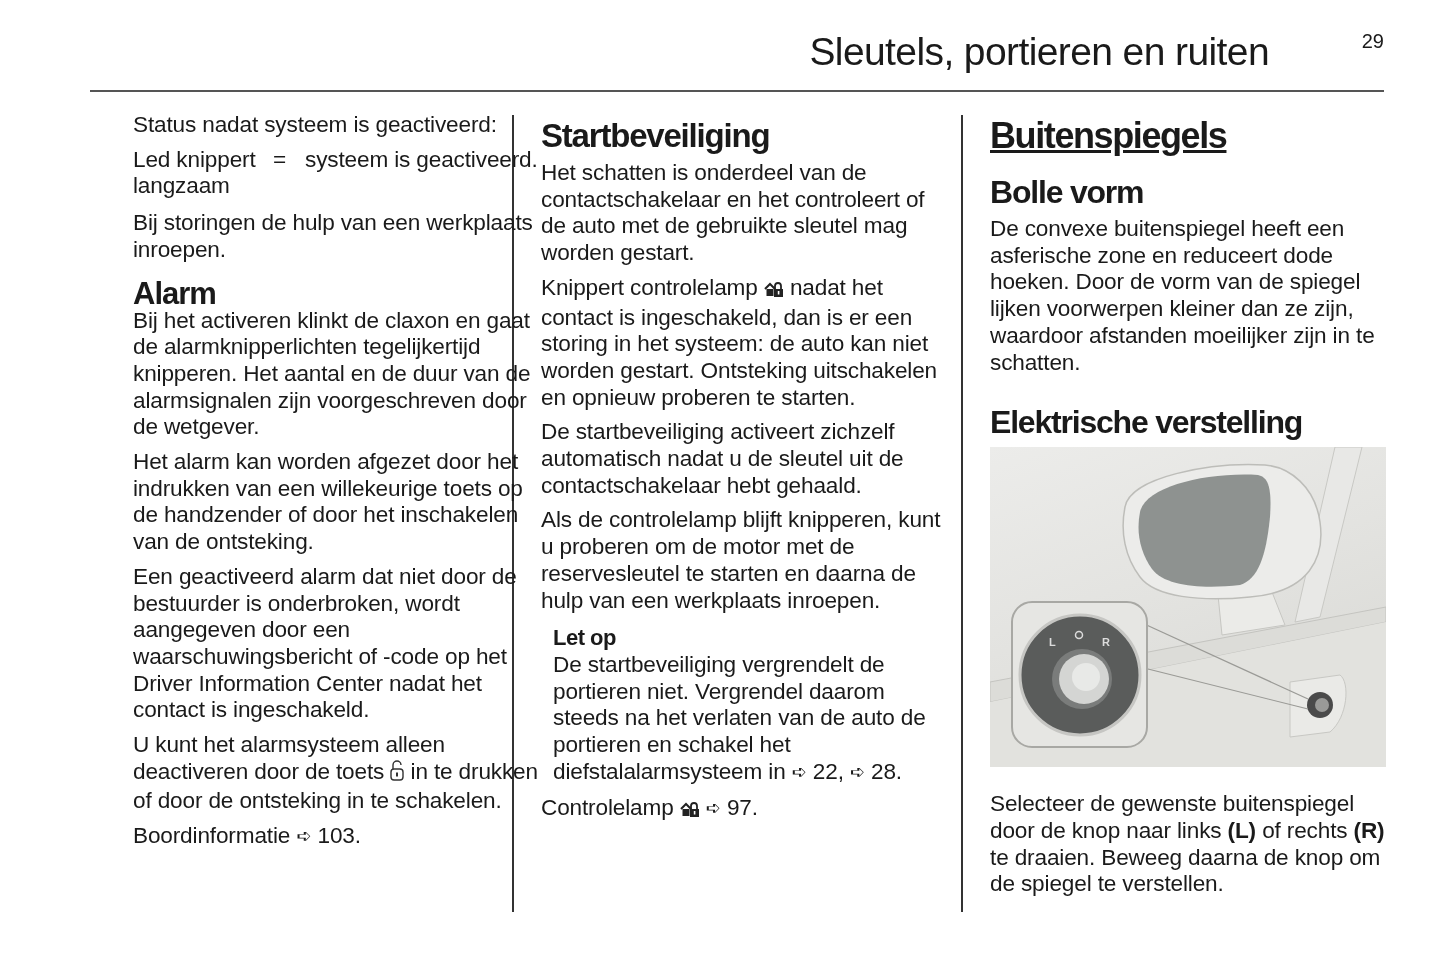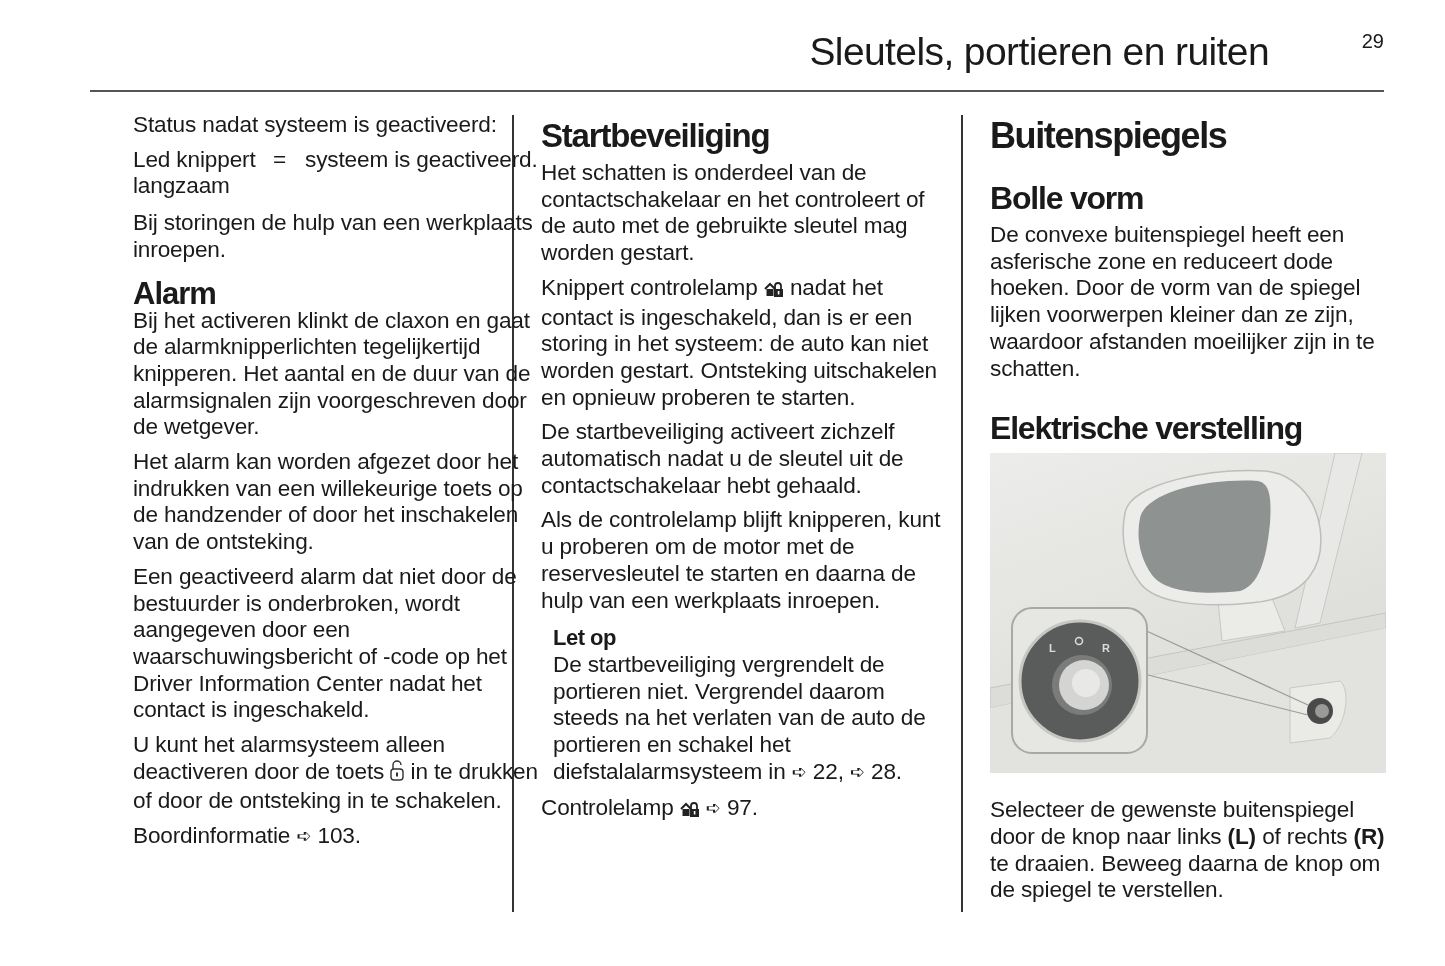--- a/index.html
+++ b/index.html
@@ -10,21 +10,21 @@
   .header-page { position: absolute; right: 0; top: 2px; font-size: 20px; }
   .header-rule { position: absolute; left: 90px; top: 90px; width: 1294px; height: 2px; background: #555; }
   .vrule { position: absolute; top: 115px; width: 2px; height: 797px; background: #333; }
   .col { position: absolute; top: 112px; font-size: 22.6px; line-height: 26.7px; letter-spacing: -0.15px; }
   .col p { margin: 0 0 8px 0; }
   .col1 { left: 85px; width: 405px; margin-left: 48px; }
   .col2 { left: 541px; width: 405px; }
   .col3 { left: 990px; width: 400px; }
   .h-small { font-size: 31px; font-weight: bold; letter-spacing: -1px; margin: 16px 0 0 0; line-height: 28px; }
   .h-med { font-size: 33px; font-weight: bold; letter-spacing: -1.2px; line-height: 40px; margin: 4px 0 4px 0; }
-  .h-large { font-size: 36px; font-weight: bold; letter-spacing: -1.4px; line-height: 44px; margin: 2px 0 20px 0; }
+  .h-large { font-size: 36px; font-weight: bold; letter-spacing: -1.4px; line-height: 44px; margin: 2px 0 14px 0; text-decoration: underline; }
   .h-sub { font-size: 32px; font-weight: bold; letter-spacing: -1.2px; line-height: 40px; margin: 2px 0 4px 0; }
   .h-sub2 { font-size: 32px; font-weight: bold; letter-spacing: -1.2px; line-height: 40px; margin: 26px 0 5px 0; }
   .status-table { display: grid; grid-template-columns: 140px 32px 1fr; margin: 8px 0 10px 0; }
   .note { margin: 2px 0 10px 12px; }
   .note-title { font-weight: bold; font-size: 22px; letter-spacing: -0.5px; margin-top: 11px; }
   .ref-arrow { display: inline-block; font-size: 18px; vertical-align: 1px; }
   .icon { display: inline-block; vertical-align: -3px; }
   .figure { width: 396px; height: 320px; margin: 0 0 24px 0; position: relative; overflow: hidden;
             background: linear-gradient(160deg, #ececea 0%, #e3e3e0 45%, #d6d6d2 100%); }
   strong { font-weight: bold; }

